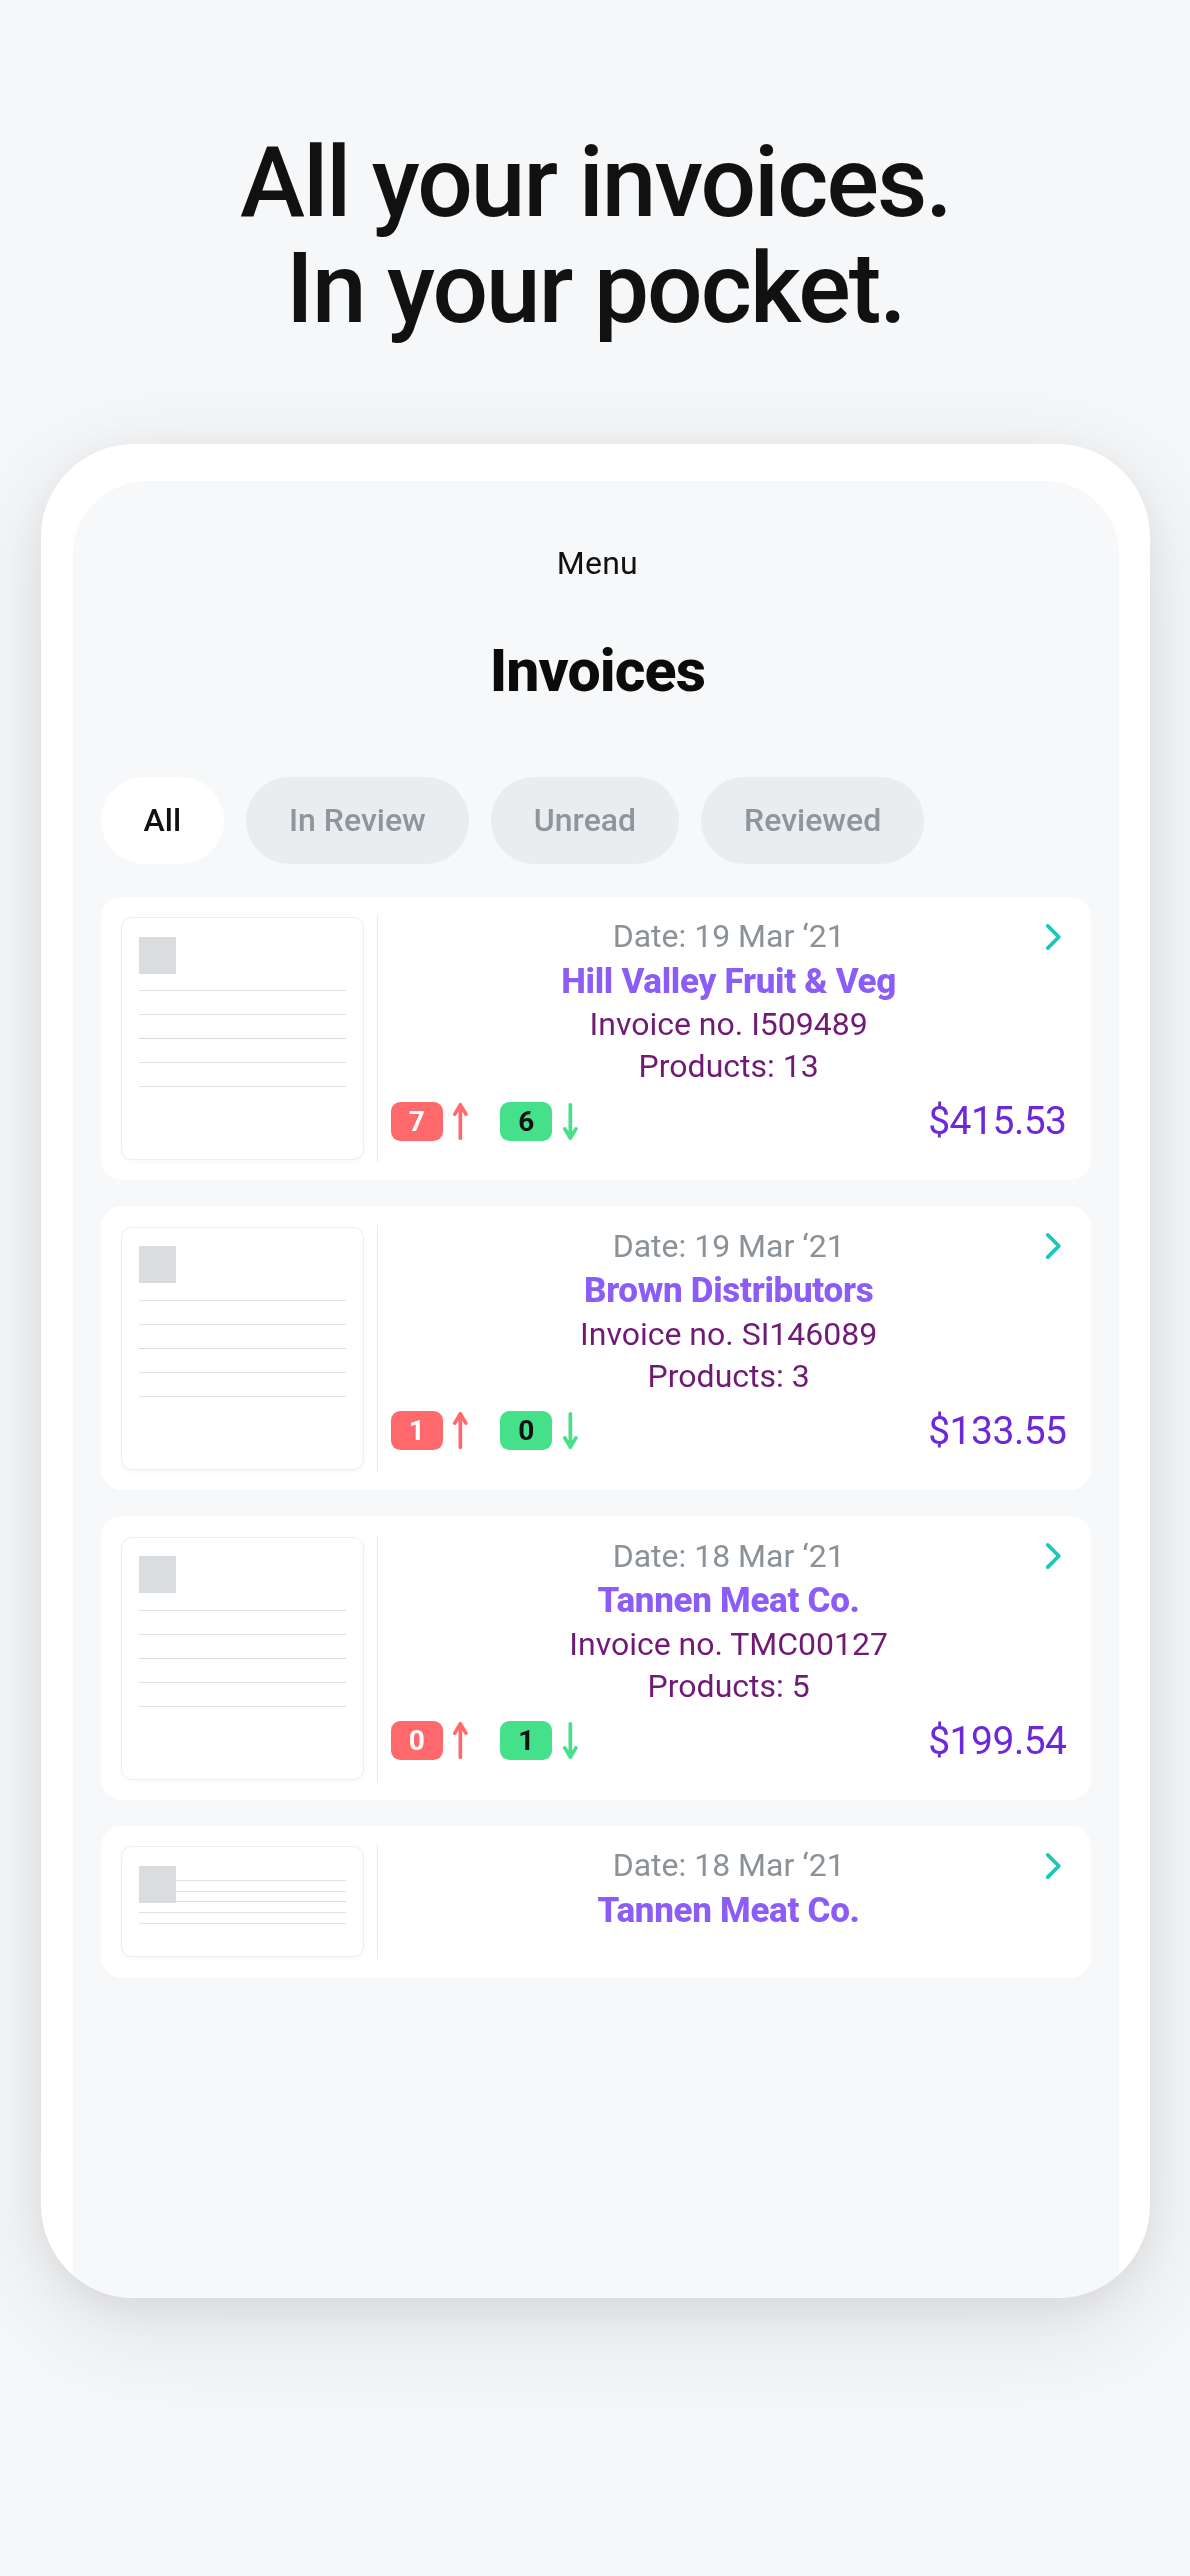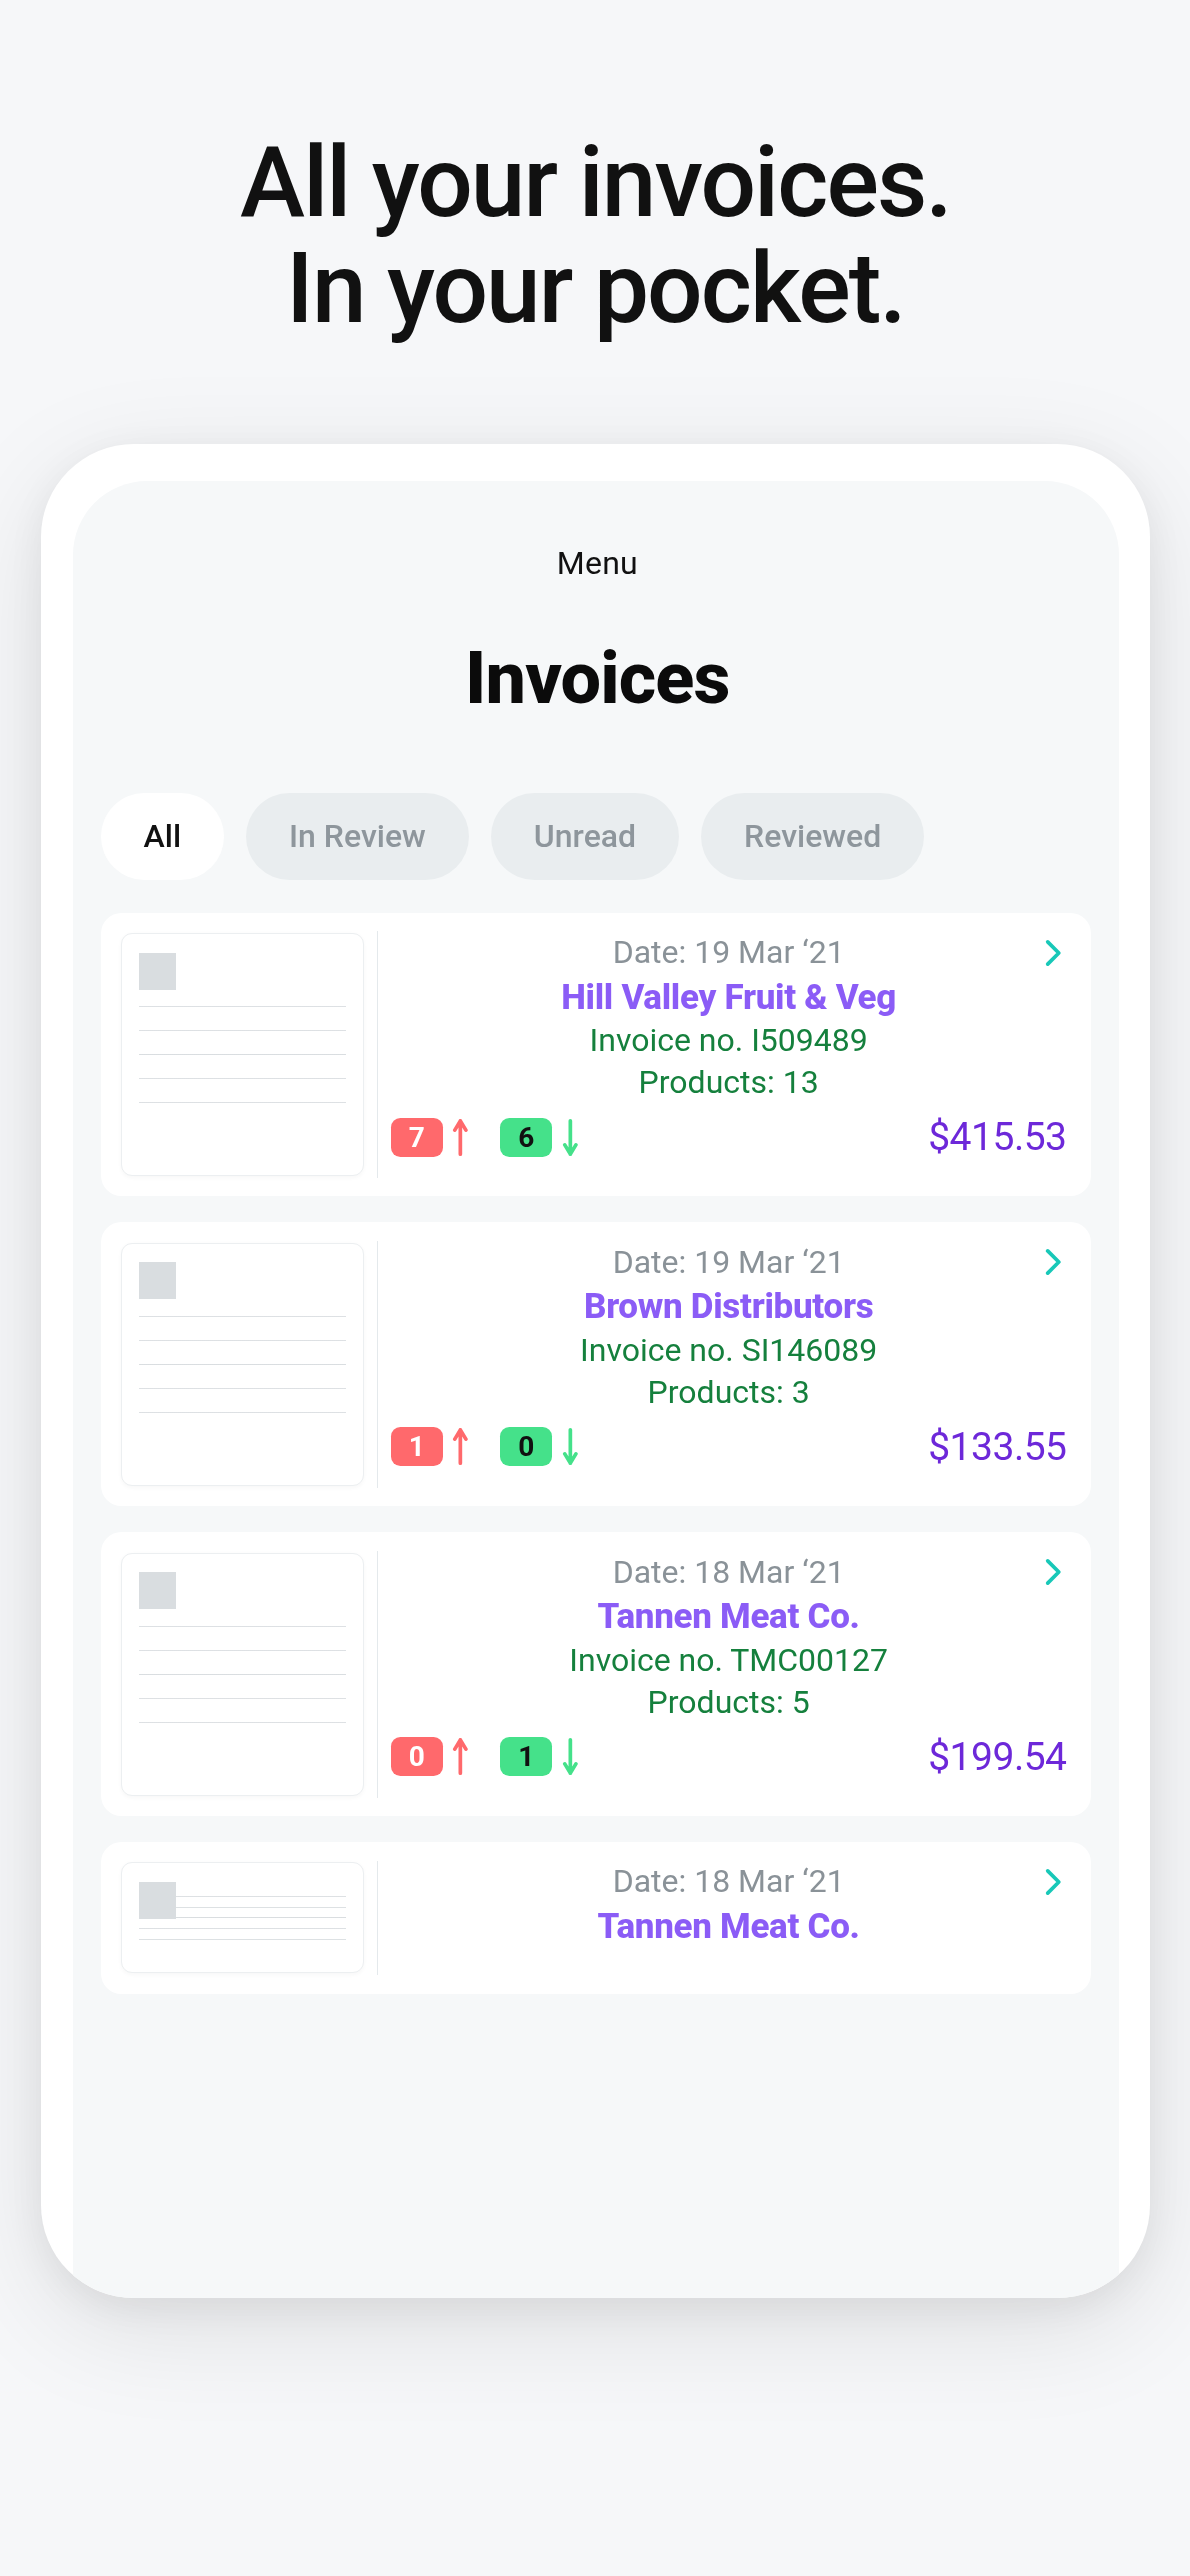--- a/index.html
+++ b/index.html
@@ -49,21 +49,21 @@
   }
 
   .nav-menu {
     font-size: 32px;
     color: #111;
     font-weight: 400;
     letter-spacing: 0.2px;
     padding-left: 3.7px;
   }
   .page-title {
-    font-size: 72px;
+    font-size: 59px;
     font-weight: 800;
     letter-spacing: -0.9px;
     color: #0b0b0b;
     margin-top: 54px;
     padding-left: 3.7px;
   }
 
   .filters {
     display: flex;
     gap: 22px;
@@ -136,21 +136,21 @@
   }
   .vendor {
     font-size: 35px;
     font-weight: 800;
     color: #8b5cf6;
     margin-top: 5.6px;
     letter-spacing: -0.3px;
   }
   .meta {
     font-size: 32px;
-    color: #15803d;
+    color: #701a75;
     margin-top: 3.7px;
   }
   .bottom-row {
     display: flex;
     align-items: center;
     justify-content: space-between;
     margin-top: 13px;
   }
   .badges {
     display: flex;

